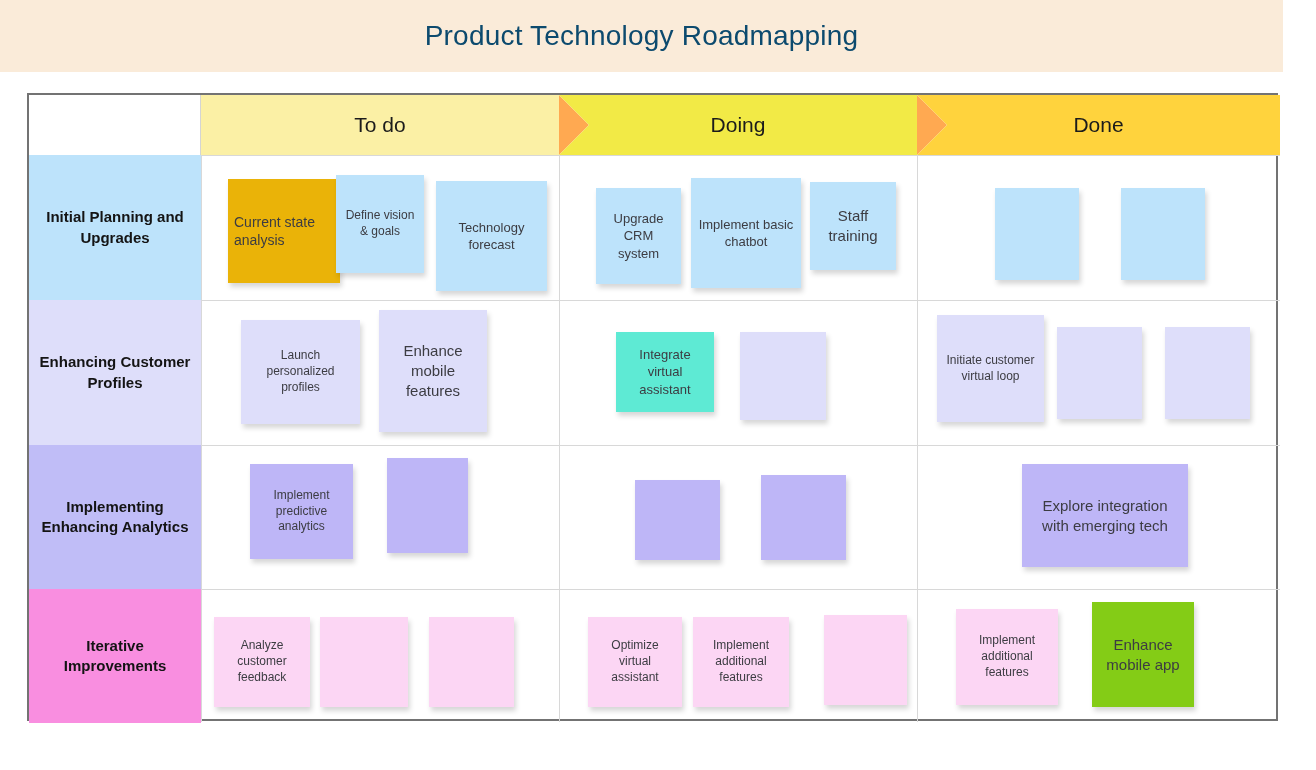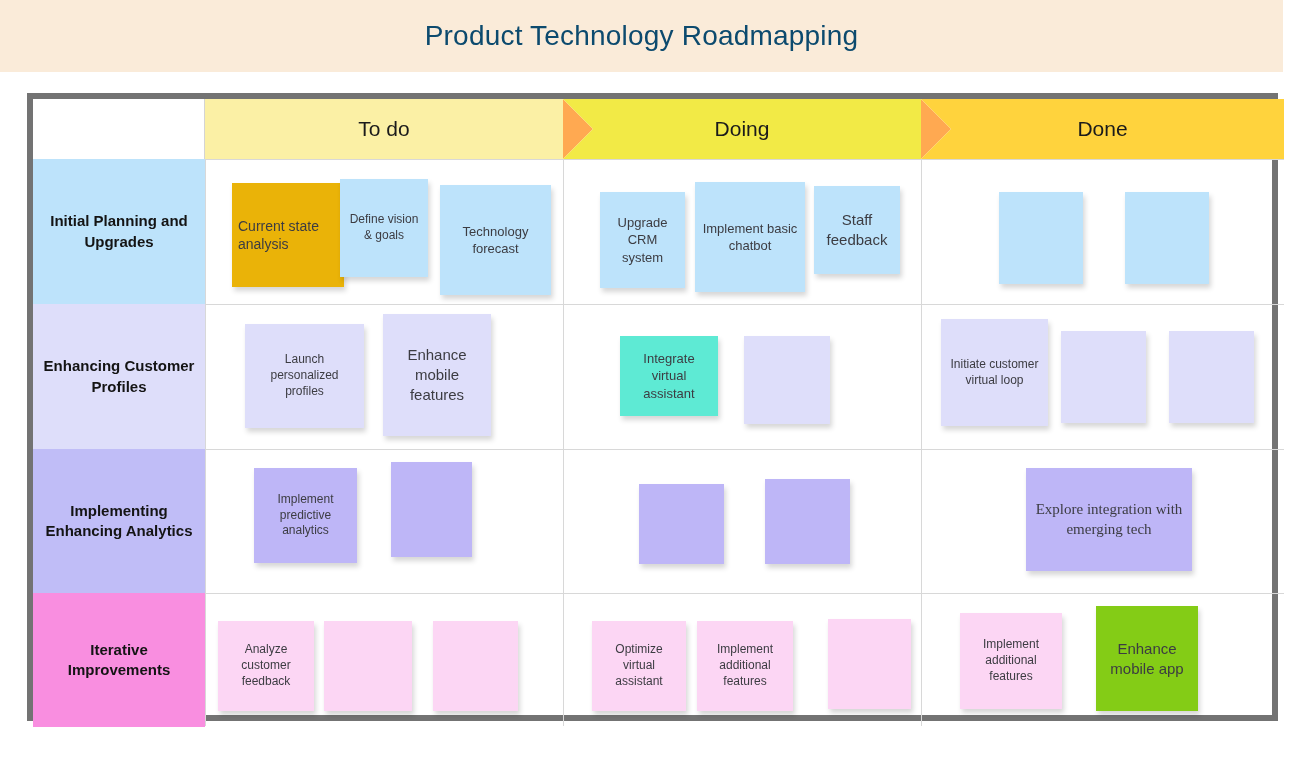--- a/index.html
+++ b/index.html
@@ -41,21 +41,21 @@
   }
 
   
   #board {
     position: absolute;
     left: 27px;
     top: 93px;
     width: 1251px;
     height: 628px;
     background: #ffffff;
-    border: 6px solid #737373;
+    border: 2px solid #737373;
     box-sizing: border-box;
   }
 
   
   #header-strip {
     position: absolute;
     left: 0;
     top: 0;
     height: 60px;
     width: 1251px;
@@ -222,21 +222,21 @@
         <div class="note" style="left: 407px; top: 86px; width: 111px; height: 110px; background: rgb(189, 227, 251);">
           <div class="note-text" style="font-size: 13px; text-align: center;">Technology forecast</div>
         </div>
         <div class="note" style="left: 567px; top: 93px; width: 85px; height: 96px; background: rgb(189, 227, 251);">
           <div class="note-text" style="font-size: 13px; text-align: center;">Upgrade CRM system</div>
         </div>
         <div class="note" style="left: 662px; top: 83px; width: 110px; height: 110px; background: rgb(189, 227, 251);">
           <div class="note-text" style="font-size: 13px; text-align: center;">Implement basic chatbot</div>
         </div>
         <div class="note" style="left: 781px; top: 87px; width: 86px; height: 88px; background: rgb(189, 227, 251);">
-          <div class="note-text" style="font-size: 15px; text-align: center;">Staff feedback</div>
+          <div class="note-text" style="font-size: 15px; text-align: center;">Staff training</div>
         </div>
         <div class="note" style="left: 966px; top: 93px; width: 84px; height: 92px; background: rgb(189, 227, 251);">
           <div class="note-text" style="font-size: 13px; text-align: center;"></div>
         </div>
         <div class="note" style="left: 1092px; top: 93px; width: 84px; height: 92px; background: rgb(189, 227, 251);">
           <div class="note-text" style="font-size: 13px; text-align: center;"></div>
         </div>
         <div class="note" style="left: 212px; top: 225px; width: 119px; height: 104px; background: rgb(222, 222, 250);">
           <div class="note-text" style="font-size: 12px; text-align: center;">Launch personalized profiles</div>
         </div>
@@ -264,21 +264,21 @@
         <div class="note" style="left: 358px; top: 363px; width: 81px; height: 95px; background: rgb(190, 182, 247);">
           <div class="note-text" style="font-size: 13px; text-align: center;"></div>
         </div>
         <div class="note" style="left: 606px; top: 385px; width: 85px; height: 80px; background: rgb(190, 182, 247);">
           <div class="note-text" style="font-size: 13px; text-align: center;"></div>
         </div>
         <div class="note" style="left: 732px; top: 380px; width: 85px; height: 85px; background: rgb(190, 182, 247);">
           <div class="note-text" style="font-size: 13px; text-align: center;"></div>
         </div>
         <div class="note" style="left: 993px; top: 369px; width: 166px; height: 103px; background: rgb(190, 182, 247);">
-          <div class="note-text" style="font-size: 15px; text-align: center; font-family: Liberation Serif, serif;">Explore integration with emerging tech</div>
+          <div class="note-text" style="font-size: 15px; text-align: center;">Explore integration with emerging tech</div>
         </div>
         <div class="note" style="left: 185px; top: 522px; width: 96px; height: 90px; background: rgb(252, 214, 244);">
           <div class="note-text" style="font-size: 12px; text-align: center;">Analyze customer feedback</div>
         </div>
         <div class="note" style="left: 291px; top: 522px; width: 88px; height: 90px; background: rgb(252, 214, 244);">
           <div class="note-text" style="font-size: 13px; text-align: center;"></div>
         </div>
         <div class="note" style="left: 400px; top: 522px; width: 85px; height: 90px; background: rgb(252, 214, 244);">
           <div class="note-text" style="font-size: 13px; text-align: center;"></div>
         </div>

